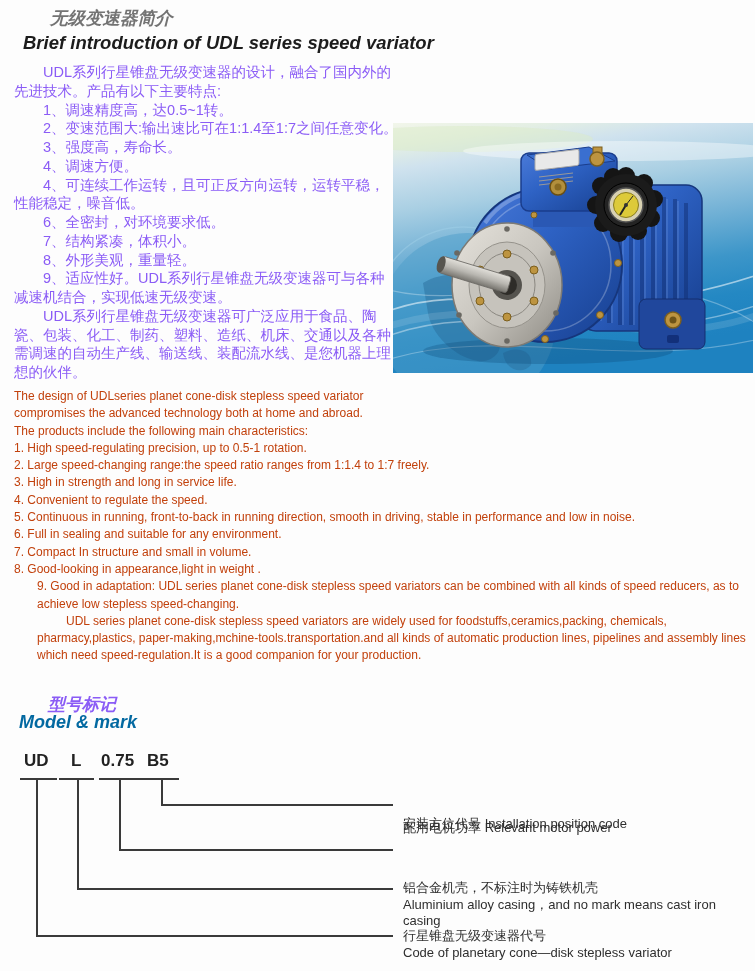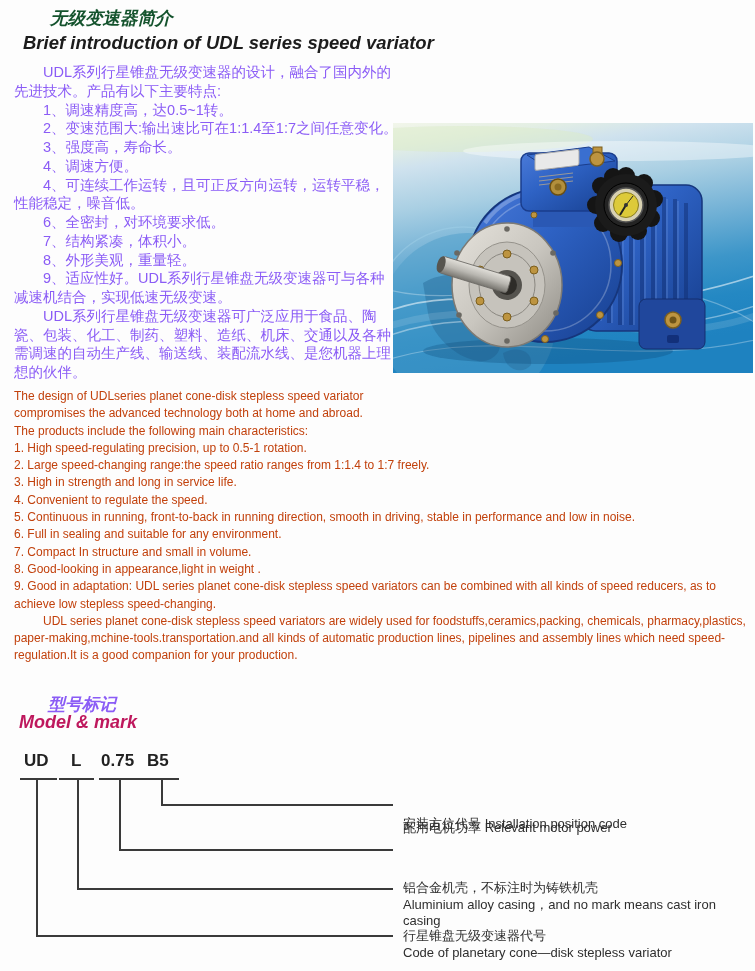--- a/index.html
+++ b/index.html
@@ -1,33 +1,33 @@
 <!DOCTYPE html>
 <html><head>
 <meta charset="utf-8">
 <style>
   html,body{margin:0;padding:0;background:#e8e8e8;}
   .page{position:relative;width:755px;height:971px;margin:0 auto;background:#fdfdfd;
         font-family:"Liberation Sans",sans-serif;color:#2e2e2e;overflow:hidden;}
   
-  .t-zh{position:absolute;left:50px;top:6px;font-size:17.5px;font-weight:bold;font-style:italic;color:#14532d;margin:0;}
+  .t-zh{position:absolute;left:50px;top:6px;font-size:17.5px;font-weight:bold;font-style:italic;color:#737373;margin:0;}
   .t-en{position:absolute;left:17px;top:26px;font-size:18.5px;font-weight:bold;font-style:italic;color:#1c1c1c;margin:6px;}
   
   .zh-block{position:absolute;left:14px;top:63px;width:392px;font-size:14.5px;line-height:18.75px;color:#8b5cf6;}
   
   .en-block{position:absolute;left:14px;top:388px;width:741px;font-size:12px;line-height:17.3px;color:#c2410c;}
   .tline{white-space:nowrap;}
-  .tline.wrap{white-space:normal;}
+  .tline.wrap{white-space:normal;margin-left:23px;}
   .tline.ind{text-indent:29px;}
   
   .photo{position:absolute;left:393px;top:123px;width:360px;height:250px;}
   .photo svg{display:block;width:100%;height:100%;}
   
   .m-zh{position:absolute;left:48px;top:693px;font-size:17px;font-weight:bold;font-style:italic;color:#8b5cf6;margin:0;}
-  .m-en{position:absolute;left:19px;top:712px;font-size:18px;font-weight:bold;font-style:italic;color:#be185d;margin:0;}
+  .m-en{position:absolute;left:19px;top:712px;font-size:18px;font-weight:bold;font-style:italic;color:#0369a1;margin:0;}
   
   .code{position:absolute;top:751px;font-size:17px;font-weight:bold;color:#222;}
   .code-ud{left:24px;text-align:right;} .code-l{left:71px;} .code-075{left:101px;} .code-b5{left:147px;}
   
   .dline{position:absolute;background:#3a3a3a;}
   .ul1{left:20px;top:778px;width:37px;height:2px;}
   .ul2{left:59px;top:778px;width:35px;height:2px;}
   .ul3{left:99px;top:778px;width:42px;height:2px;}
   .ul4{left:141px;top:778px;width:38px;height:2px;}
   .v-ud {left:36px; top:779px;width:2px;height:158px;}

